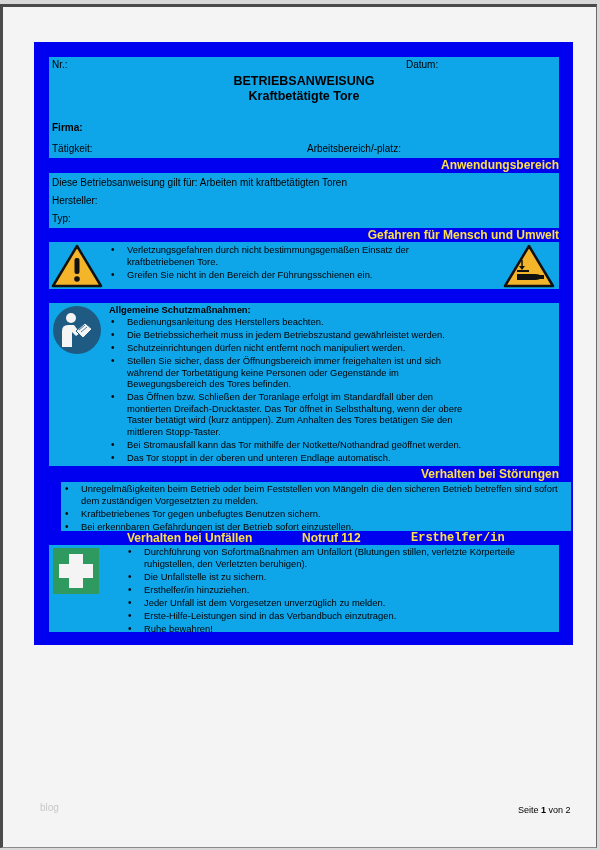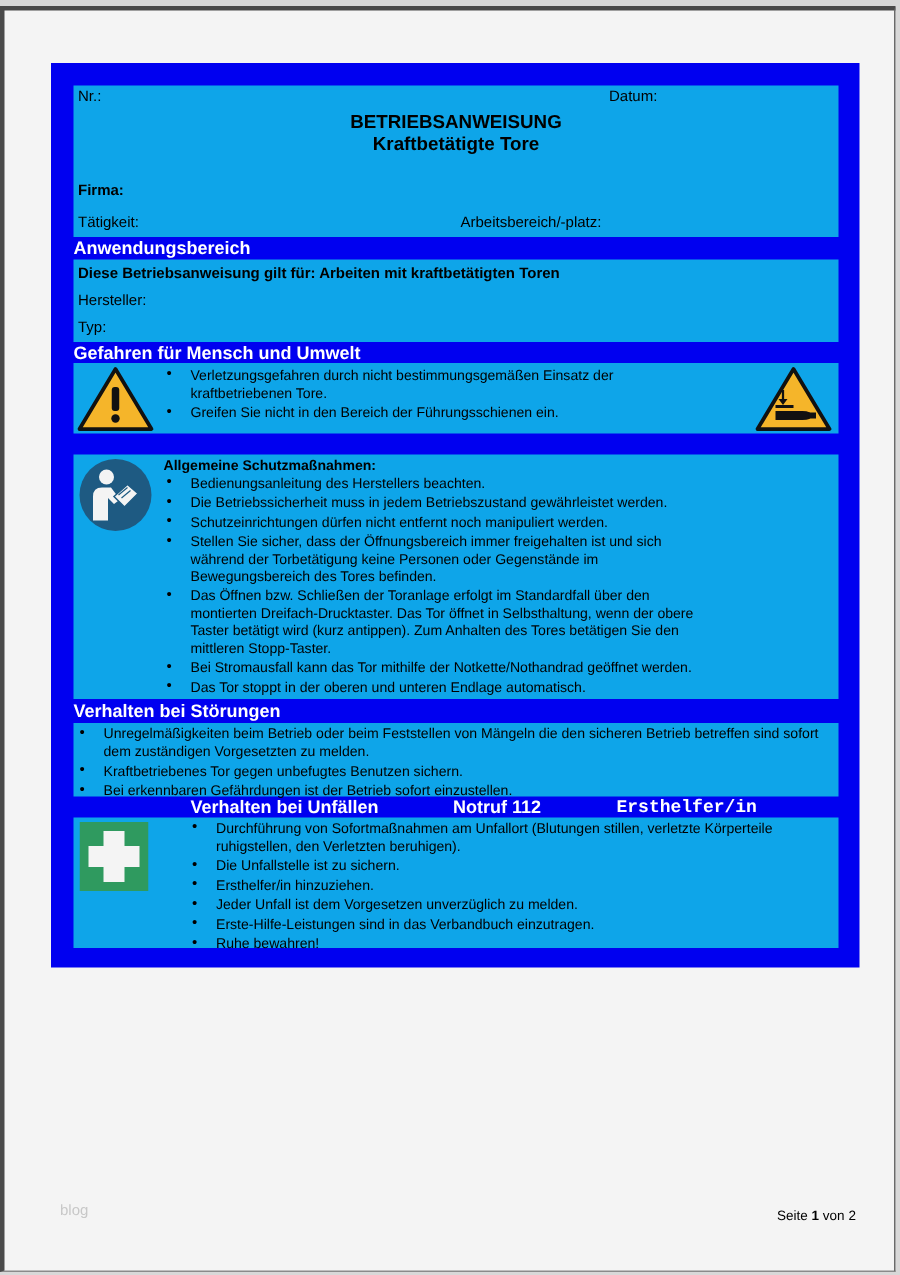--- a/index.html
+++ b/index.html
@@ -17,22 +17,22 @@
     }
     .frame {
       position: absolute; left: 31px; top: 35px; width: 539px; height: 603px;
       background: #0000f0;
     }
     .box {
       position: absolute; left: 15px; width: 510px; background: #0ea5e9;
       font-size: 10px; line-height: 12px;
     }
     .band {
-      position: absolute; left: 15px; width: 510px; color: #ffffff;
-      font-weight: bold; text-align: left; font-size: 12px; line-height: 14px;
+      position: absolute; left: 15px; width: 510px; color: #fde047;
+      font-weight: bold; text-align: right; font-size: 12px; line-height: 14px;
     }
     .band.small { font-size: 9px; line-height: 14px; }
     .abs { position: absolute; white-space: nowrap; }
     ul { margin: 0; padding: 0; list-style: none; }
     li { position: relative; padding-left: 18px; font-size: 9.4px; line-height: 11.5px; margin-bottom: 1.5px; }
     li::before { content: "\2022"; position: absolute; left: 2px; top: 0; font-size: 10px; }
     .icon { position: absolute; }
   </style>
 </head>
 <body>
@@ -45,21 +45,21 @@
       <span class="abs" style="left:357px;top:2px;font-size:10px;">Datum:</span>
       <div class="abs" style="left:0;width:510px;text-align:center;top:17px;font-size:12.5px;font-weight:bold;line-height:15px;">BETRIEBSANWEISUNG</div>
       <div class="abs" style="left:0;width:510px;text-align:center;top:32px;font-size:12.5px;font-weight:bold;line-height:15px;">Kraftbetätigte Tore</div>
       <span class="abs" style="left:3px;top:65px;font-size:10px;font-weight:bold;">Firma:</span>
       <span class="abs" style="left:3px;top:86px;font-size:10px;">Tätigkeit:</span>
       <span class="abs" style="left:258px;top:86px;font-size:10px;">Arbeitsbereich/-platz:</span>
     </div>
 
     <div class="band" style="top:116px;height:15px;">Anwendungsbereich</div>
     <div class="box" style="top:131px;height:55px;">
-      <span class="abs" style="left:3px;top:4px;font-weight:bold;">Diese Betriebsanweisung gilt für: Arbeiten mit kraftbetätigten Toren</span>
+      <span class="abs" style="left:3px;top:4px;">Diese Betriebsanweisung gilt für: Arbeiten mit kraftbetätigten Toren</span>
       <span class="abs" style="left:3px;top:22px;">Hersteller:</span>
       <span class="abs" style="left:3px;top:40px;">Typ:</span>
     </div>
 
     <div class="band" style="top:186px;height:30px;">Gefahren für Mensch und Umwelt</div>
     <div class="box" style="top:200px;height:47px;">
       <svg class="icon" width="52" height="44" viewBox="0 0 52 44" style="left:2px;top:2px;">
         <polygon points="26,2 50,42 2,42" fill="#f5b52a" stroke="#111" stroke-width="2.5" stroke-linejoin="round"></polygon>
         <rect x="23.5" y="14" width="5" height="16" rx="2" fill="#111"></rect>
         <circle cx="26" cy="35" r="2.8" fill="#111"></circle>
@@ -93,21 +93,21 @@
         <li>Die Betriebssicherheit muss in jedem Betriebszustand gewährleistet werden.</li>
         <li>Schutzeinrichtungen dürfen nicht entfernt noch manipuliert werden.</li>
         <li>Stellen Sie sicher, dass der Öffnungsbereich immer freigehalten ist und sich während der Torbetätigung keine Personen oder Gegenstände im Bewegungsbereich des Tores befinden.</li>
         <li>Das Öffnen bzw. Schließen der Toranlage erfolgt im Standardfall über den montierten Dreifach-Drucktaster. Das Tor öffnet in Selbsthaltung, wenn der obere Taster betätigt wird (kurz antippen). Zum Anhalten des Tores betätigen Sie den mittleren Stopp-Taster.</li>
         <li>Bei Stromausfall kann das Tor mithilfe der Notkette/Nothandrad geöffnet werden.</li>
         <li>Das Tor stoppt in der oberen und unteren Endlage automatisch.</li>
       </ul>
     </div>
 
     <div class="band" style="top:425px;height:15px;">Verhalten bei Störungen</div>
-    <div class="box" style="top:440px;height:49px;">
+    <div class="box" style="top:440px;height:49px;margin-left:12px;">
       <ul style="position:absolute;left:2px;top:1px;width:505px;">
         <li>Unregelmäßigkeiten beim Betrieb oder beim Feststellen von Mängeln die den sicheren Betrieb betreffen sind sofort dem zuständigen Vorgesetzten zu melden.</li>
         <li>Kraftbetriebenes Tor gegen unbefugtes Benutzen sichern.</li>
         <li>Bei erkennbaren Gefährdungen ist der Betrieb sofort einzustellen.</li>
       </ul>
     </div>
 
     <div class="band" style="top:489px;height:14px;">
       <span class="abs" style="left:78px;top:0;">Verhalten bei Unfällen</span>
       <span class="abs" style="left:253px;top:0;">Notruf 112</span>

